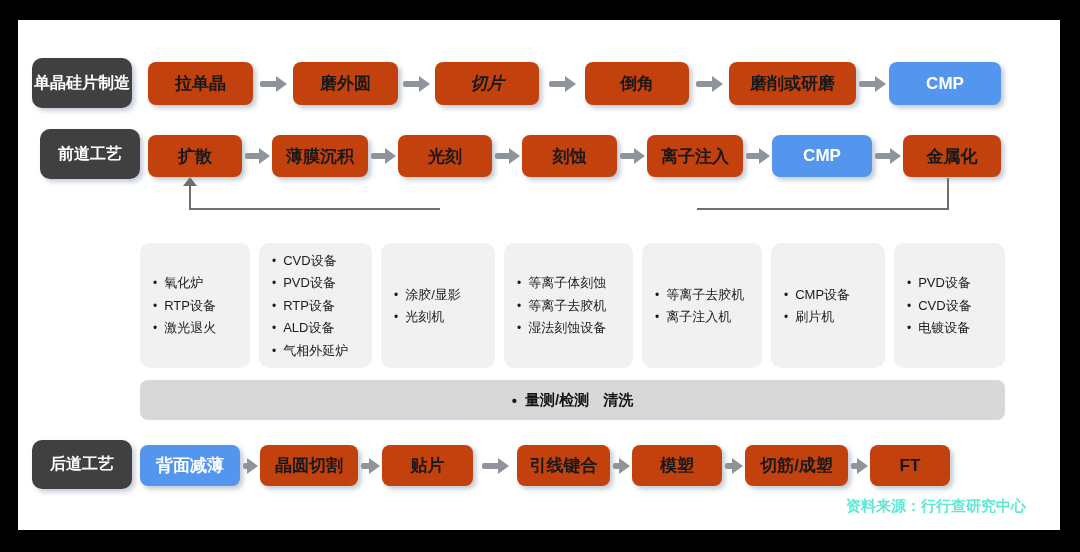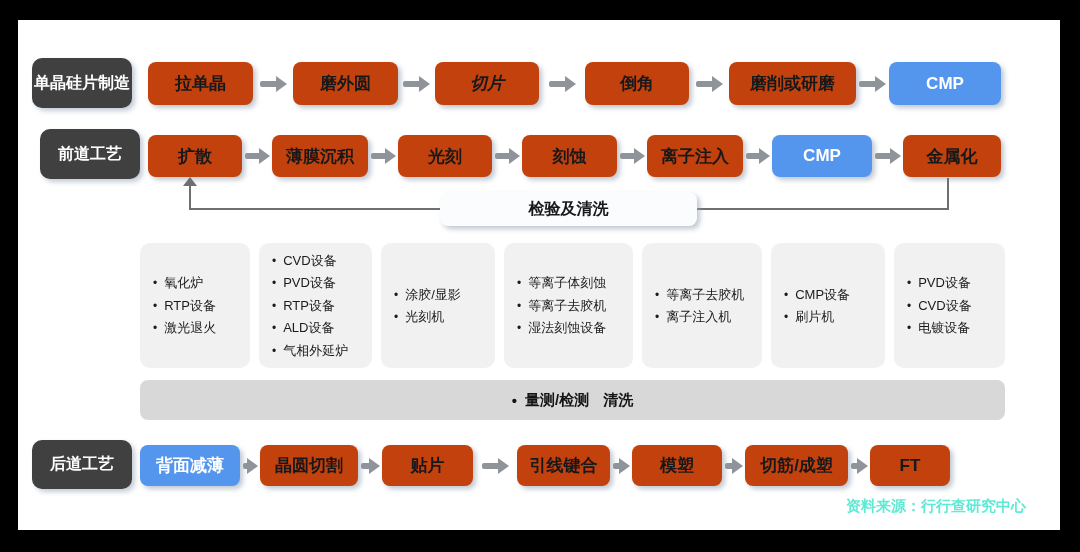--- a/index.html
+++ b/index.html
@@ -303,23 +303,20 @@
           <span class="bullet">•</span>
           <span>CVD设备</span>
         </div>
         <div class="equip-item">
           <span class="bullet">•</span>
           <span>电镀设备</span>
         </div>
       </div>
     </div>
 
-  <div class="feedback-box">
-    <span>检验及清洗</span>
-  </div>
   <div class="conn" style="left:947px;top:178px;width:2px;height:32px;"></div>
   <div class="conn" style="left:697px;top:208px;width:252px;height:2px;"></div>
   <div class="conn" style="left:189px;top:208px;width:251px;height:2px;"></div>
   <div class="conn" style="left:189px;top:184px;width:2px;height:26px;"></div>
   <div class="conn-arrowhead"></div>
 
   <div class="metro-bar">
     <span class="bullet">•</span>
     <span>量测/检测</span>
     <span class="gap"></span>

